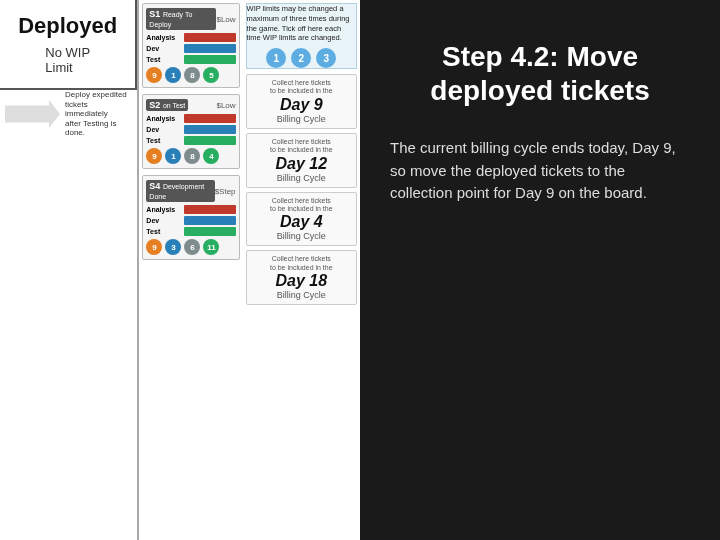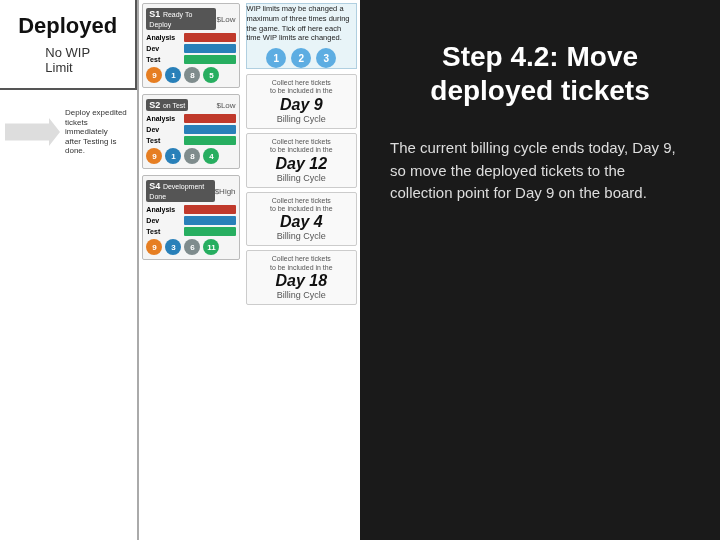--- a/index.html
+++ b/index.html
@@ -51,21 +51,21 @@
     }
 
     .no-wip {
       font-size: 13px;
       color: #333;
       margin-top: 6px;
       text-align: left;
     }
 
     .arrow-area {
-      padding: 18px 5px;
+      padding: 0 5px;
       flex: 1;
       display: flex;
       align-items: flex-start;
       justify-content: flex-start;
     }
 
     .arrow-box {
       display: flex;
       align-items: center;
       font-size: 9px;
@@ -341,21 +341,21 @@
         <div class="num-box num-orange">9</div>
         <div class="num-box num-blue">1</div>
         <div class="num-box num-gray">8</div>
         <div class="num-box num-green">4</div>
       </div>
     </div>
 
     <div class="ticket-card ticket-s4">
       <div class="ticket-header">
         <span class="ticket-s-label">S4 <span style="font-weight:normal;font-size:7px;">Development Done</span></span>
-        <span class="ticket-priority">$High</span>
+        <span class="ticket-priority">$Step</span>
       </div>
       <div class="ticket-row">
         <span class="ticket-row-label" style="font-size:7px;">Analysis</span>
         <div class="ticket-bar bar-analysis" style="width:75%;"></div>
       </div>
       <div class="ticket-row">
         <span class="ticket-row-label" style="font-size:7px;">Dev</span>
         <div class="ticket-bar bar-dev" style="width:80%;"></div>
       </div>
       <div class="ticket-row">

